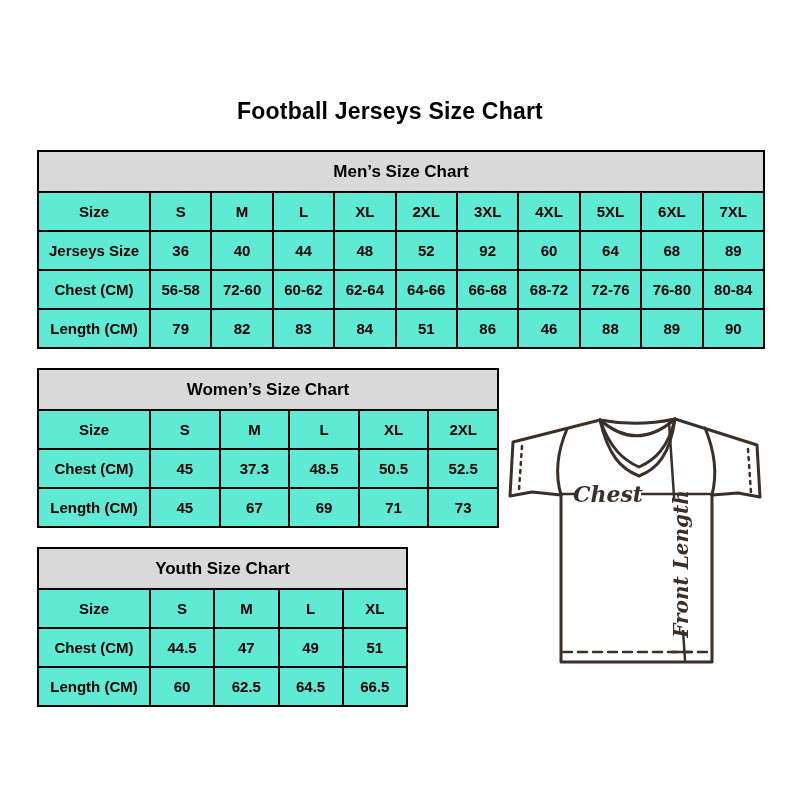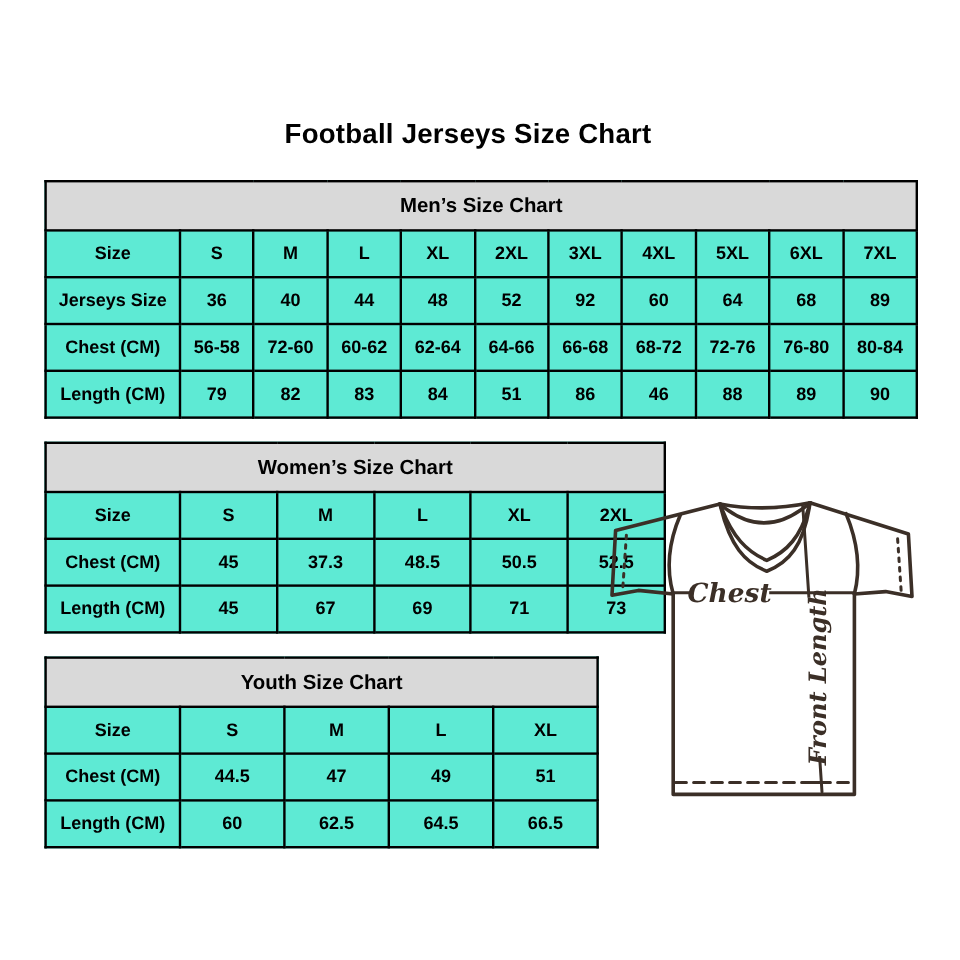--- a/index.html
+++ b/index.html
@@ -20,22 +20,22 @@
   }
   .size-table th, .size-table td {
     border:2px solid #000; text-align:center; vertical-align:middle;
     font-weight:bold; font-size:15px; color:#000; height:39px; padding:0;
     font-family:"Liberation Sans", sans-serif;
   }
   .size-table tr.title-row th {
     background:#d9d9d9; font-size:17px; height:41px;
   }
   #mens-table   { left:37px; top:150px; width:728px; }
-  #womens-table { left:37px; top:368px; width:518px; }
-  #youth-table  { left:37px; top:547px; width:462px; }
+  #womens-table { left:37px; top:368px; width:462px; }
+  #youth-table  { left:37px; top:547px; width:371px; }
   col.label-col { width:112px; }
   .jersey-diagram { position:absolute; left:505px; top:404px; }
   .jersey-diagram text {
     font-family:"DejaVu Serif", serif; font-style:italic; font-weight:bold;
     fill:#3b2f27;
   }
 </style>
 </head>
 <body>
 

